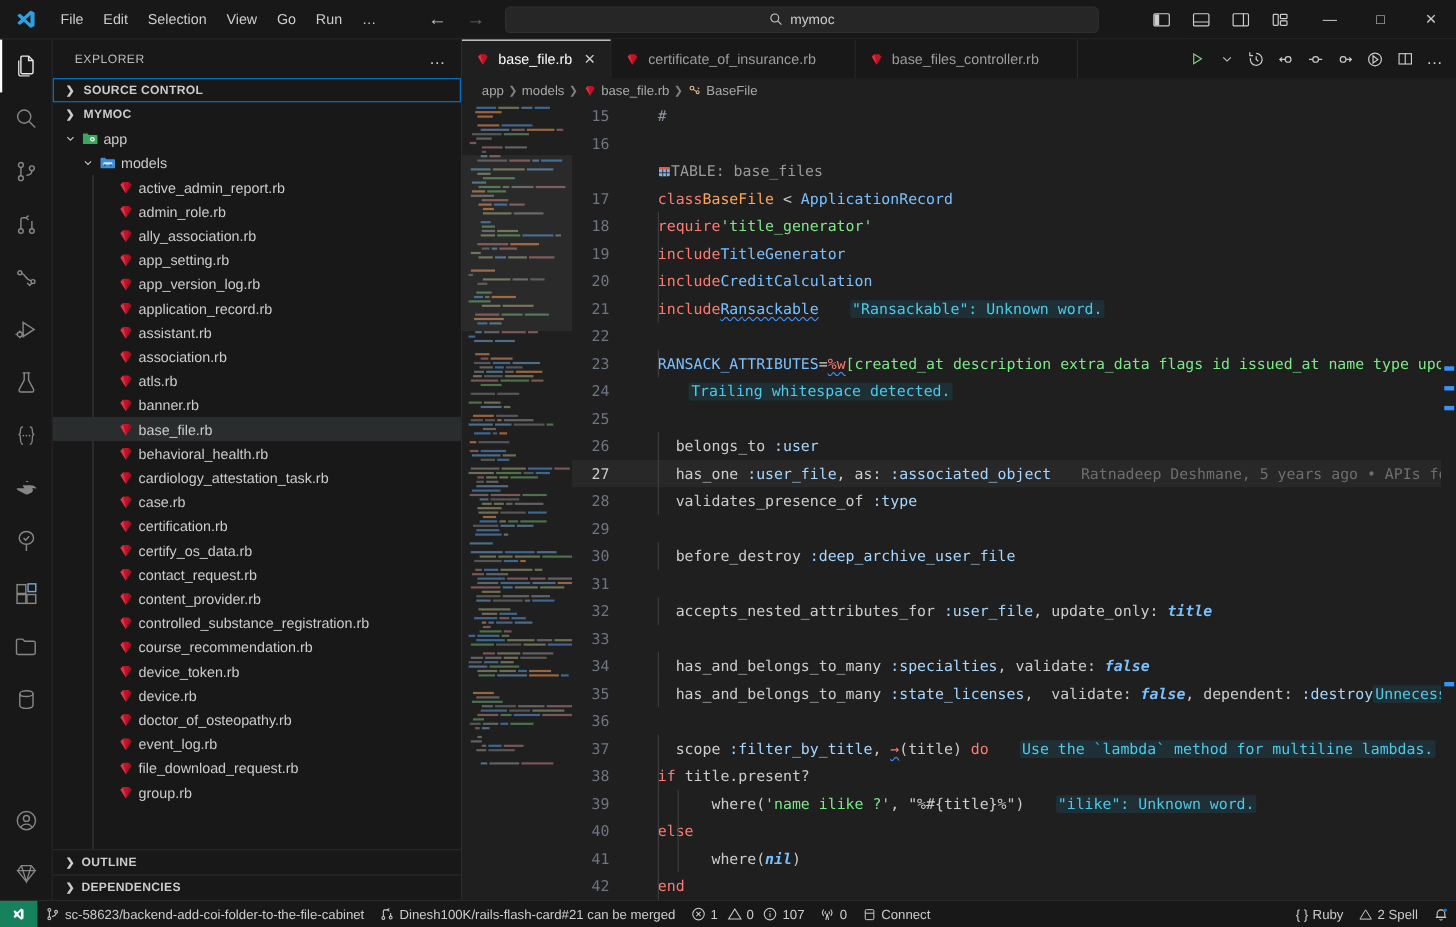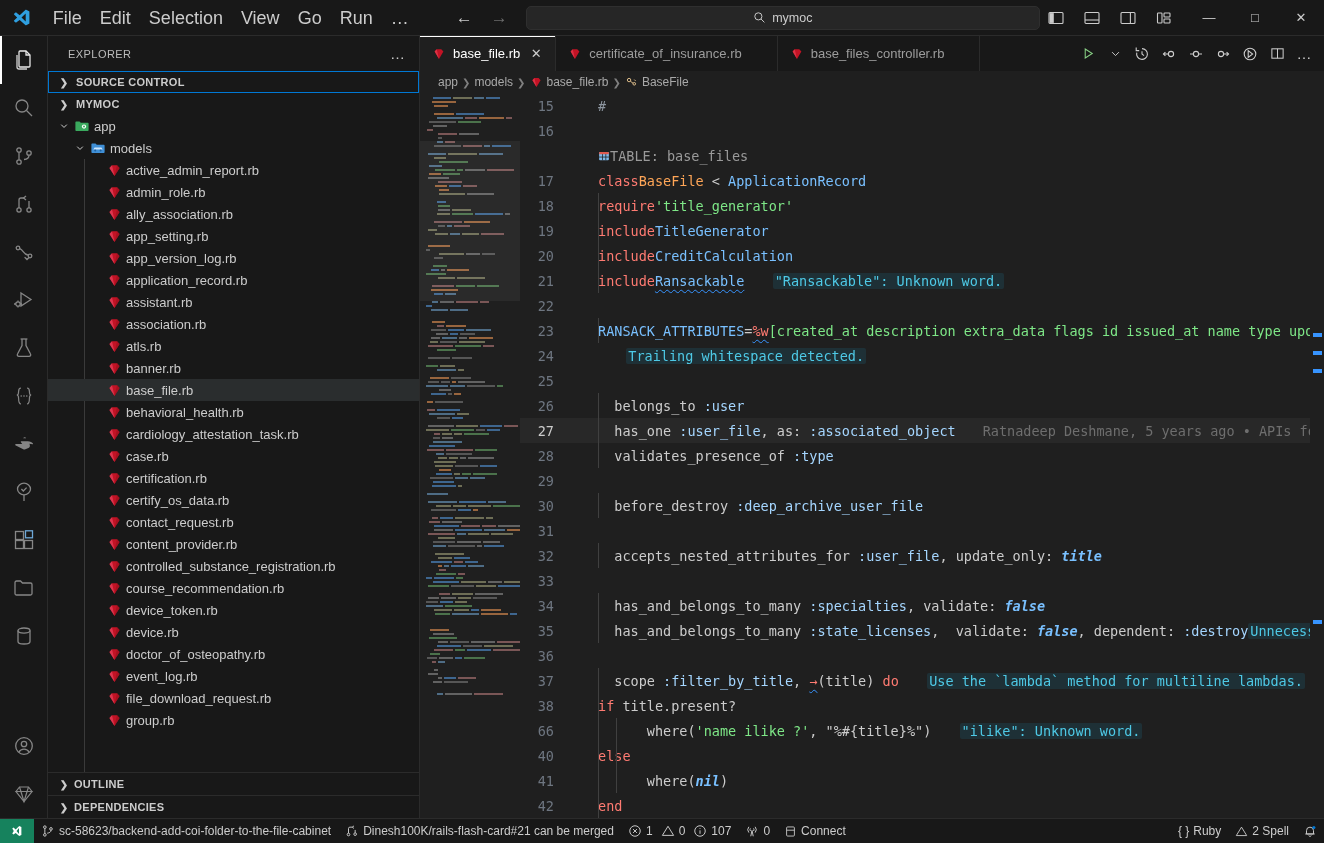--- a/index.html
+++ b/index.html
@@ -14,21 +14,21 @@
   .app { width: 1324px; height: 843px; display: flex; flex-direction: column; }
 
   
   .titlebar {
     height: 36px; background: #181818; display: flex; align-items: center;
     flex: none; border-bottom: 1px solid #2b2b2b;
   }
   .vscode-logo { width: 46px; display: flex; align-items: center; justify-content: center; }
   .menu { display: flex; align-items: center; gap: 0px; }
   .menu-item {
-    font-size: 18px; color: #cccccc; padding: 3px 9px; border-radius: 4px; cursor: default;
+    font-size: 13px; color: #cccccc; padding: 3px 9px; border-radius: 4px; cursor: default;
     line-height: 18px; white-space: nowrap;
   }
   .nav-arrows { display: flex; align-items: center; gap: 18px; margin-left: 38px; }
   .arrow { font-size: 17px; color: #cccccc; line-height: 1; }
   .arrow.dim { color: #6b6b6b; }
   .qinput {
     width: 540px; height: 24px; margin-left: 18px; background: #262626;
     border: 1px solid #2f2f2f; border-radius: 5px;
     display: flex; align-items: center; justify-content: center; gap: 6px;
   }
@@ -1412,21 +1412,21 @@
             <div class="cline"><div class="gutter">29</div><div class="code"><span style="padding-left:22px"></span></div></div>
             <div class="cline"><div class="gutter">30</div><div class="code"><span style="padding-left:22px"></span>  before_destroy <span class="sym">:deep_archive_user_file</span></div><div class="ind" style="left: 78px;"></div></div>
             <div class="cline"><div class="gutter">31</div><div class="code"><span style="padding-left:22px"></span></div></div>
             <div class="cline"><div class="gutter">32</div><div class="code"><span style="padding-left:22px"></span>  accepts_nested_attributes_for <span class="sym">:user_file</span>, update_only: <span class="num">title</span></div><div class="ind" style="left: 78px;"></div></div>
             <div class="cline"><div class="gutter">33</div><div class="code"><span style="padding-left:22px"></span></div></div>
             <div class="cline"><div class="gutter">34</div><div class="code"><span style="padding-left:22px"></span>  has_and_belongs_to_many <span class="sym">:specialties</span>, validate: <span class="num">false</span></div><div class="ind" style="left: 78px;"></div></div>
             <div class="cline"><div class="gutter">35</div><div class="code"><span style="padding-left:22px"></span>  has_and_belongs_to_many <span class="sym">:state_licenses</span>,  validate: <span class="num">false</span>, dependent: <span class="sym">:destroy</span><span style="display:inline-block;width:2.1em"></span><span class="lint">Unnecessar</span></div><div class="ind" style="left: 78px;"></div></div>
             <div class="cline"><div class="gutter">36</div><div class="code"><span style="padding-left:22px"></span></div></div>
             <div class="cline"><div class="gutter">37</div><div class="code"><span style="padding-left:22px"></span>  scope <span class="sym">:filter_by_title</span>, <span class="arrowop squig-wave">→</span>(title) <span class="k">do</span><span style="display:inline-block;width:2.1em"></span><span class="lint">Use the `lambda` method for multiline lambdas.</span></div><div class="ind" style="left: 78px;"></div></div>
             <div class="cline"><div class="gutter">38</div><div class="code"><span style="padding-left:22px"></span>    <span class="k">if</span> title.present?</div><div class="ind" style="left: 78px;"></div></div>
-            <div class="cline"><div class="gutter">66</div><div class="code"><span style="padding-left:22px"></span>      where(<span class="st">'name ilike ?'</span>, "%#{title}%")<span style="display:inline-block;width:2.1em"></span><span class="lint">"ilike": Unknown word.</span></div><div class="ind" style="left: 78px;"></div><div class="ind" style="left: 96px;"></div></div>
+            <div class="cline"><div class="gutter">39</div><div class="code"><span style="padding-left:22px"></span>      where(<span class="st">'name ilike ?'</span>, "%#{title}%")<span style="display:inline-block;width:2.1em"></span><span class="lint">"ilike": Unknown word.</span></div><div class="ind" style="left: 78px;"></div><div class="ind" style="left: 96px;"></div></div>
             <div class="cline"><div class="gutter">40</div><div class="code"><span style="padding-left:22px"></span>    <span class="k">else</span></div><div class="ind" style="left: 78px;"></div><div class="ind" style="left: 96px;"></div></div>
             <div class="cline"><div class="gutter">41</div><div class="code"><span style="padding-left:22px"></span>      where(<span class="num">nil</span>)</div><div class="ind" style="left: 78px;"></div><div class="ind" style="left: 96px;"></div></div>
             <div class="cline"><div class="gutter">42</div><div class="code"><span style="padding-left:22px"></span>    <span class="k">end</span></div><div class="ind" style="left: 78px;"></div></div>
           </div>
         <div class="ruler">
           <div class="rmark" style="top:240px;background:#3794ff;"></div>
           <div class="rmark" style="top:258px;background:#3794ff;"></div>
           <div class="rmark" style="top:276px;background:#3794ff;"></div>
           <div class="rmark" style="top:527px;background:#3794ff;"></div>
           <div class="rmark" style="top:240px;right:2px;"></div>

